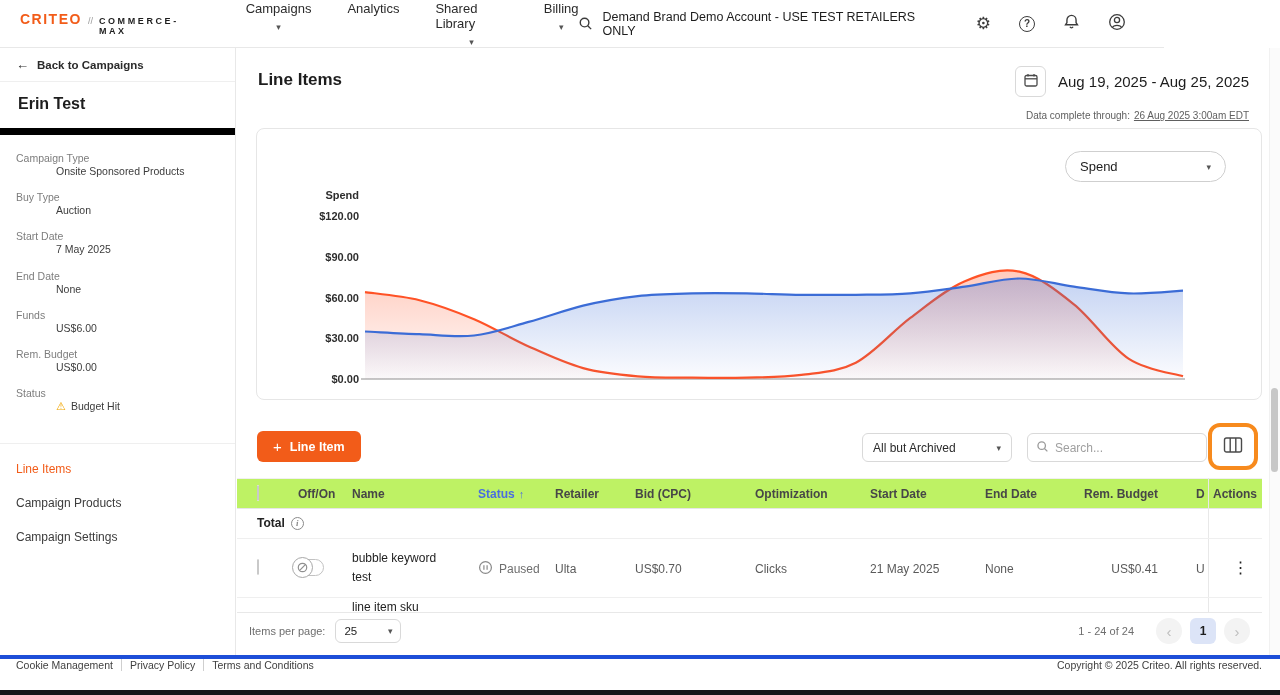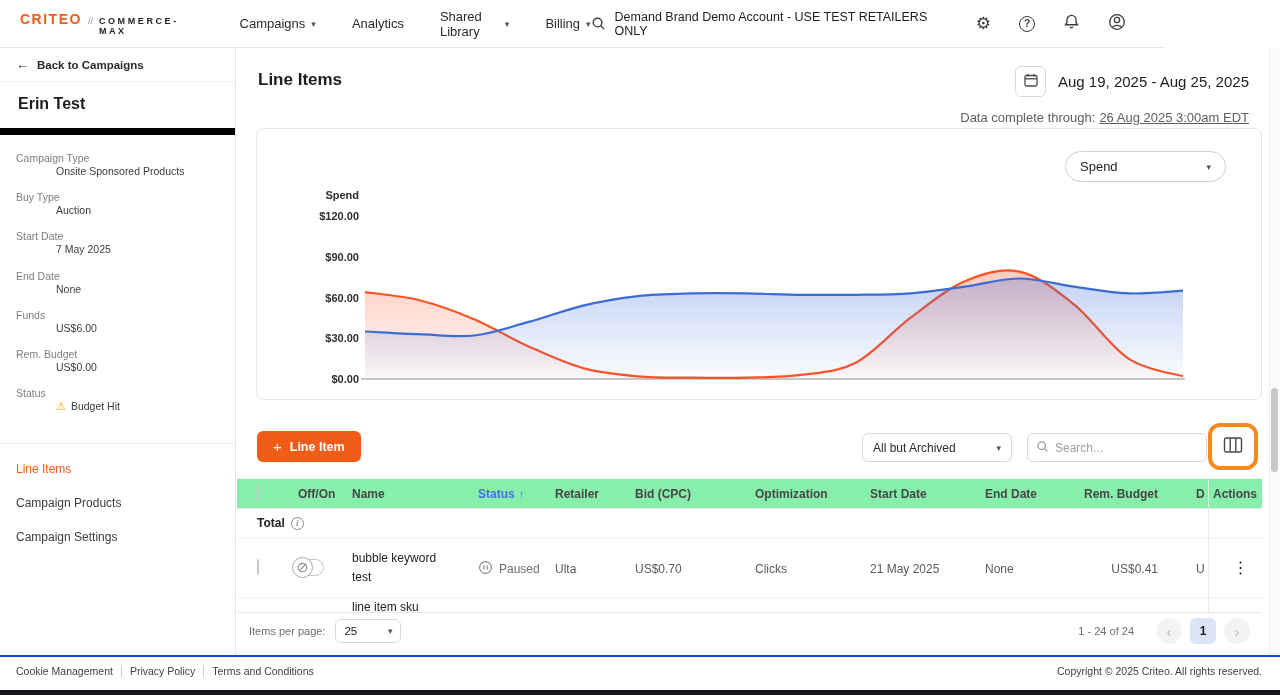--- a/index.html
+++ b/index.html
@@ -8,21 +8,21 @@
   .app { position:relative; width:1280px; height:695px; background:#fff; overflow:hidden; }
 
   
   .topnav { position:absolute; top:0; left:0; width:1164px; height:48px; background:#fff;
             border-bottom:1px solid #e8e8e8; display:flex; align-items:center; padding:0 38px 0 20px; z-index:30; }
   .logo { display:flex; align-items:baseline; gap:6px; cursor:pointer; }
   .logo-main { color:#f25c19; font-weight:700; font-size:14px; letter-spacing:1.5px; }
   .logo-sep { color:#9a9a9a; font-size:9px; }
   .logo-sub { color:#1d1d1d; font-size:9px; letter-spacing:2.6px; font-weight:600; }
   .mainnav { display:flex; gap:36px; margin-left:46px; }
-  .nav-item { font-size:13px; color:#2b2b2b; display:flex; align-items:center; gap:6px; cursor:pointer; }
+  .nav-item { font-size:13px; color:#2b2b2b; display:flex; align-items:center; gap:6px; cursor:pointer;flex-direction:column; }
   .caret { font-size:9px; color:#555; }
   .account { margin-left:auto; display:flex; align-items:center; gap:9px; font-size:12.5px; color:#1d1d1d; cursor:pointer; }
   .top-icons { display:flex; align-items:center; gap:28px; margin-left:38px; }
   .tool-icon { display:flex; align-items:center; justify-content:center; cursor:pointer; }
   .gear-glyph { font-size:17px; color:#3c3c3c; line-height:1; }
   .help-circle { width:16px; height:16px; border:1.5px solid #3c3c3c; border-radius:50%;
                  display:flex; align-items:center; justify-content:center; font-size:10px; font-weight:700; color:#3c3c3c; }
 
   
   .sidebar { position:absolute; top:48px; left:0; width:236px; height:607px; background:#fff;
@@ -40,21 +40,21 @@
   .side-nav-item { padding:10px 16px; font-size:12px; color:#3c3c3c; cursor:pointer; }
   .side-nav-item.active { color:#f25c19; }
 
   
   .main { position:absolute; top:0; left:237px; width:1043px; height:695px; }
   .page-title { position:absolute; left:21px; top:70px; font-size:17px; font-weight:700; }
   .date-ctrl { position:absolute; top:66px; right:31px; display:flex; align-items:center; gap:12px; }
   .cal-btn { width:31px; height:31px; border:1px solid #d9d9d9; border-radius:6px; background:#fff;
              display:flex; align-items:center; justify-content:center; cursor:pointer; }
   .date-text { font-size:15px; color:#1d1d1d; }
-  .data-complete { position:absolute; top:110px; right:31px; font-size:13px; color:#5f5f5f; }
+  .data-complete { position:absolute; top:110px; right:31px; font-size:10px; color:#5f5f5f; }
   .data-complete .dc-link { text-decoration:underline; cursor:pointer; margin-left:4px; }
 
   .chart-card { position:absolute; left:19px; top:128px; width:1006px; height:272px;
                 border:1px solid #e6e6e6; border-radius:8px; background:#fff; }
   .metric-select { position:absolute; top:22px; right:35px; width:161px; height:31px; border:1px solid #cfcfcf;
                    border-radius:17px; display:flex; align-items:center; justify-content:space-between;
                    padding:0 14px; font-size:13px; background:#fff; cursor:pointer; z-index:2; }
   .chart-svg { position:absolute; left:0; top:30px; width:1004px; height:240px; }
   .axt { font-family:"Liberation Sans", sans-serif; font-size:11px; font-weight:700; fill:#2e2e2e; }
 
@@ -68,21 +68,21 @@
   .search-box { position:absolute; left:790px; top:433px; width:180px; height:29px; border:1px solid #d9d9d9;
                 border-radius:6px; display:flex; align-items:center; padding:0 8px; gap:6px; background:#fff; }
   .search-box input { border:none; outline:none; font-size:12px; width:100%; font-family:inherit; color:#333; }
   .search-box input::placeholder { color:#a0a0a0; }
   .col-btn { position:absolute; left:971px; top:423px; width:50px; height:47px; border:4px solid #f78a1d;
              border-radius:12px; background:#fff; display:flex; align-items:center; justify-content:center;
              cursor:pointer; z-index:3; }
 
   
   .thead { position:absolute; left:0; top:478px; width:1025px; height:31px; border-top:1px solid #f0f0f0;
-           border-bottom:1px solid #e6e6e6; font-size:12px; font-weight:700; color:#474747; background:#86efac; }
+           border-bottom:1px solid #e6e6e6; font-size:12px; font-weight:700; color:#474747; background:#bef264; }
   .th { position:absolute; top:8px; white-space:nowrap; }
   .th-status { color:#4a6ee0; display:flex; gap:4px; align-items:center; cursor:pointer; }
   .sort-arrow { font-size:11px; }
   .checkbox { width:16px; height:16px; border:1.5px solid #c9c9c9; border-radius:3px; background:#fff; cursor:pointer; }
   .trunc { overflow:hidden; width:12px; }
   .actions-sep { position:absolute; left:971px; top:478px; width:1px; height:134px; background:#e8e8e8; }
 
   .total-row { position:absolute; left:0; top:509px; width:1025px; height:30px; border-bottom:1px solid #efefef; }
   .total-label { position:absolute; left:20px; top:7px; font-size:12px; font-weight:700; color:#222;
                  display:flex; align-items:center; gap:6px; }
@@ -116,22 +116,22 @@
                 display:flex; align-items:center; justify-content:space-between; padding:0 8px;
                 font-size:11.5px; cursor:pointer; background:#fff; }
   .range { margin-left:auto; font-size:11px; color:#6e6e6e; margin-right:14px; }
   .pg-btn { width:26px; height:26px; border-radius:50%; background:#f3f3f3; color:#bdbdbd; display:flex;
             align-items:center; justify-content:center; font-size:15px; margin-left:8px; cursor:pointer; }
   .pg-current { width:26px; height:26px; border-radius:6px; background:#dce4f7; color:#1d1d1d; display:flex;
                 align-items:center; justify-content:center; font-size:12px; font-weight:600; margin-left:8px; cursor:pointer; }
 
   
   .footer { position:absolute; left:0; top:655px; width:1280px; height:35px; background:#fff;
-            border-top:2px solid #1d4ed8; display:flex; align-items:flex-end; justify-content:space-between;
-            padding:0 18px 13px 8px; z-index:6; }
+            border-top:4px solid #1d4ed8; display:flex; align-items:flex-start; justify-content:space-between;
+            padding:0 18px 0 8px; z-index:6; }
   .f-links { display:flex; align-items:center; font-size:10.5px; color:#3f3f3f; }
   .f-link { padding:0 8px; cursor:pointer; }
   .f-link + .f-link { border-left:1px solid #cfcfcf; }
   .copyright { font-size:10.5px; color:#3f3f3f; }
   .bottom-strip { position:absolute; left:0; bottom:0; width:1280px; height:5px; background:#15161a; z-index:40; }
   .scroll-track { position:absolute; right:0; top:48px; width:11px; height:607px; background:#fbfbfb;
                   border-left:1px solid #f1f1f1; z-index:45; }
   .scroll-thumb { position:absolute; right:2px; top:388px; width:7px; height:84px; background:#c7c7c7;
                   border-radius:4px; z-index:50; cursor:pointer; }
 </style>

